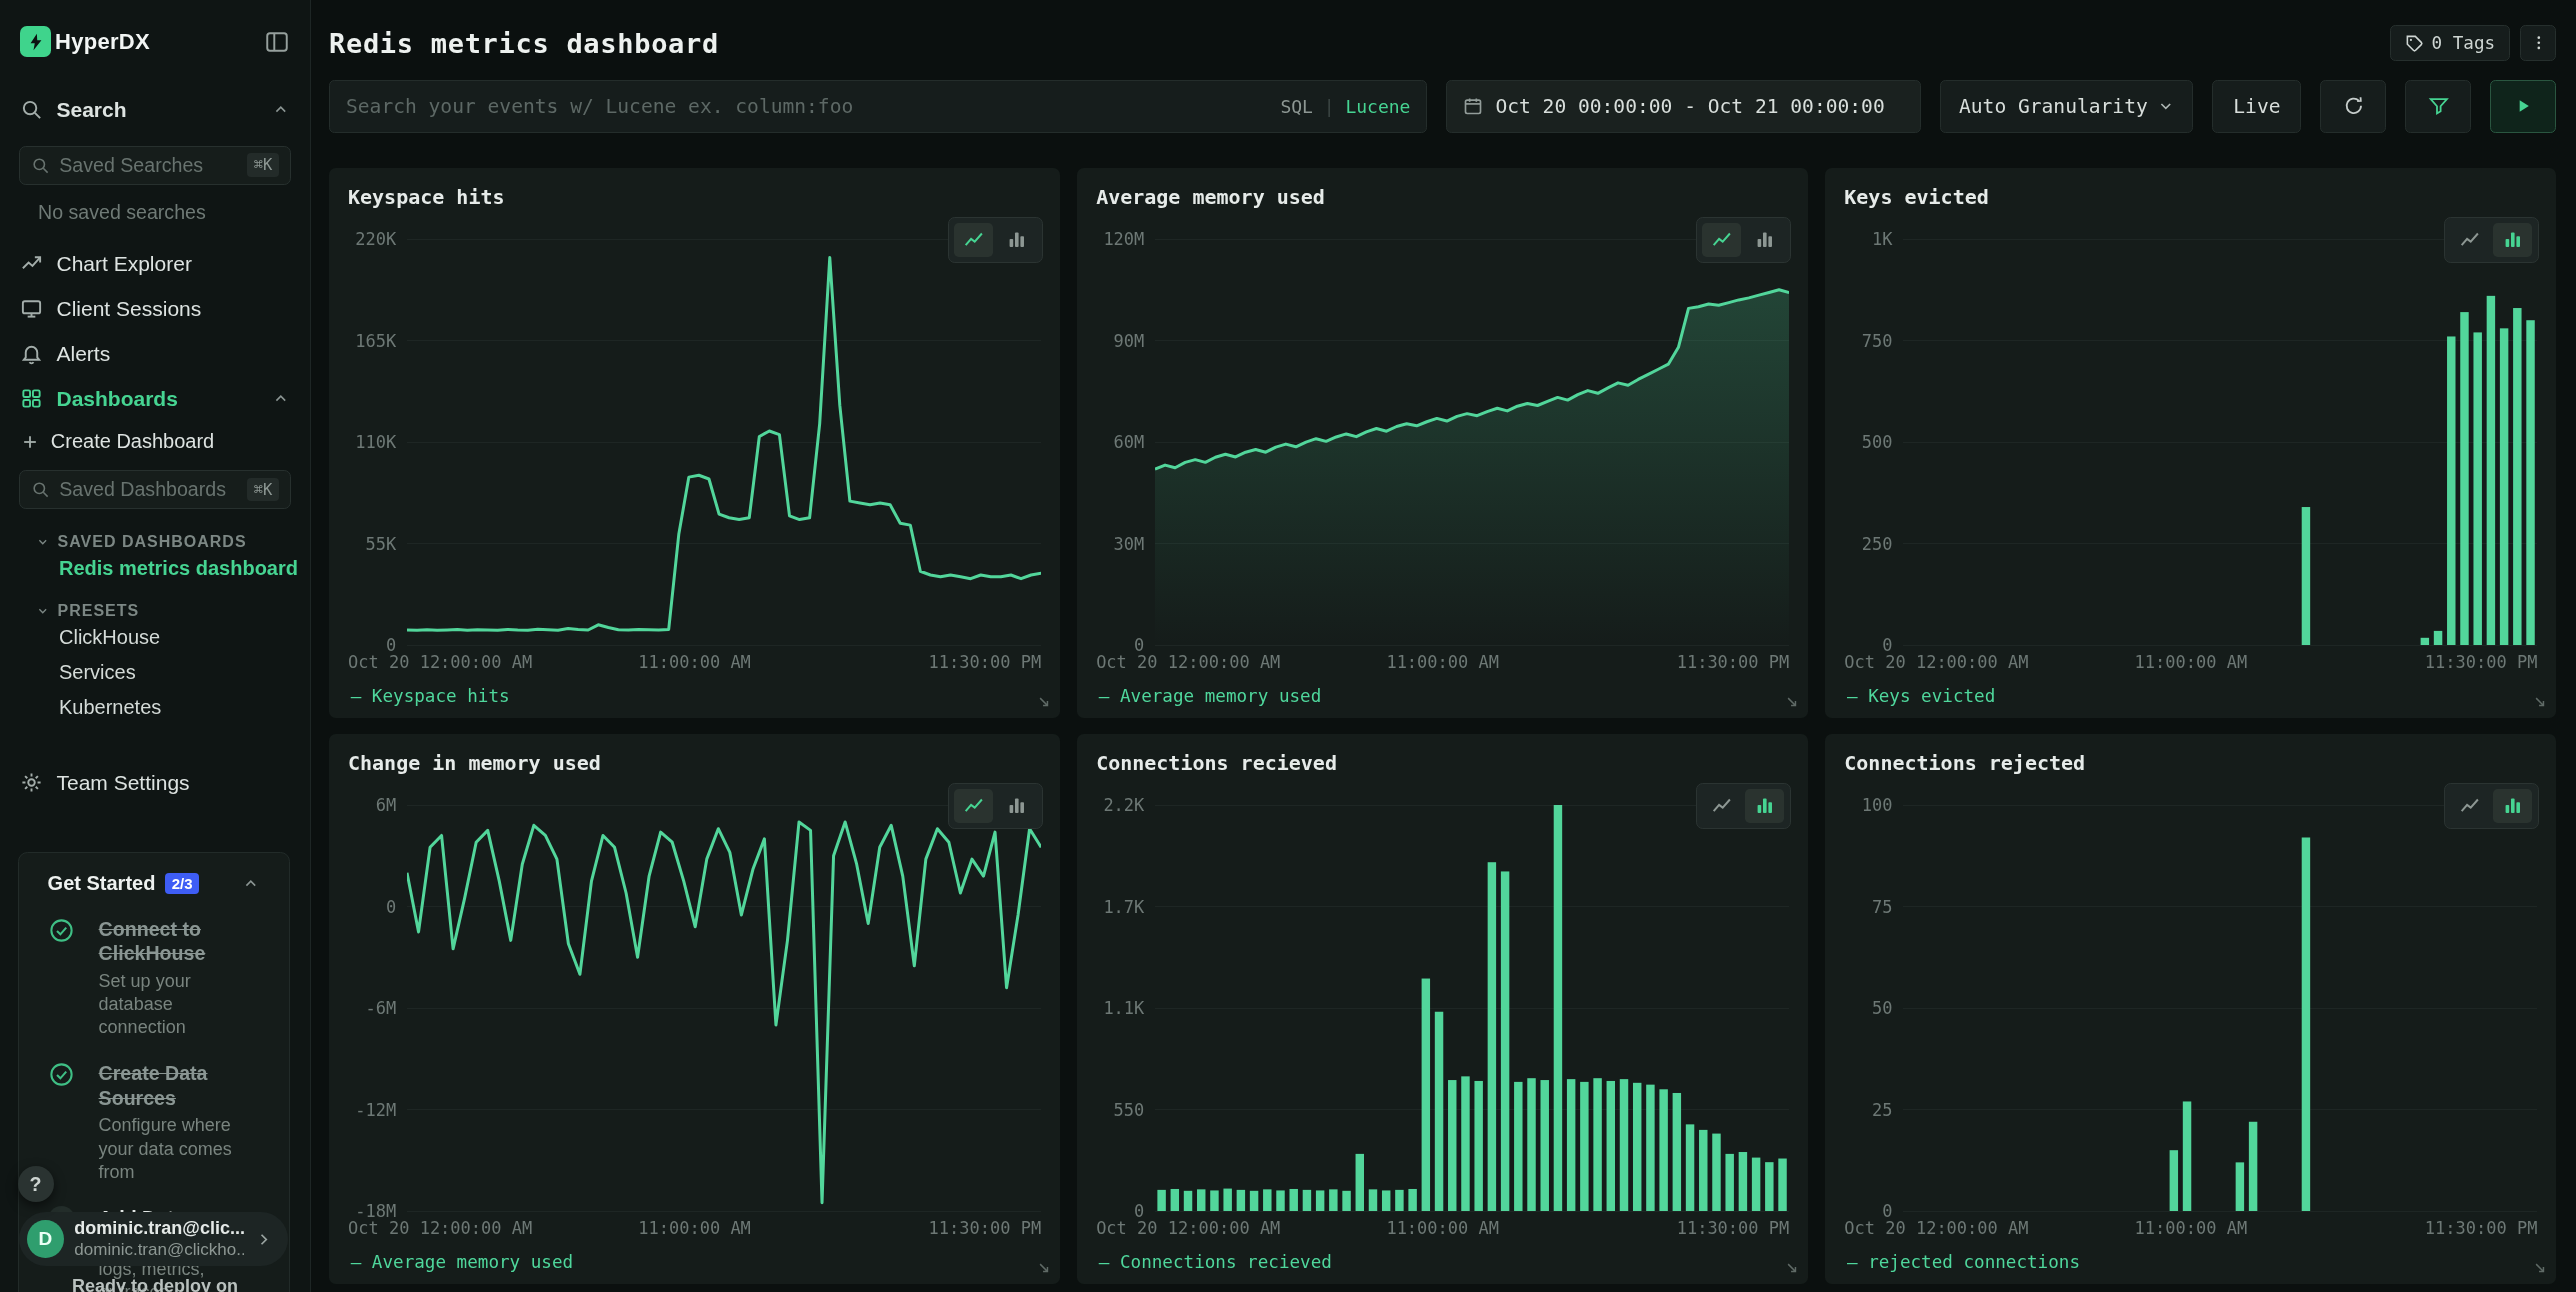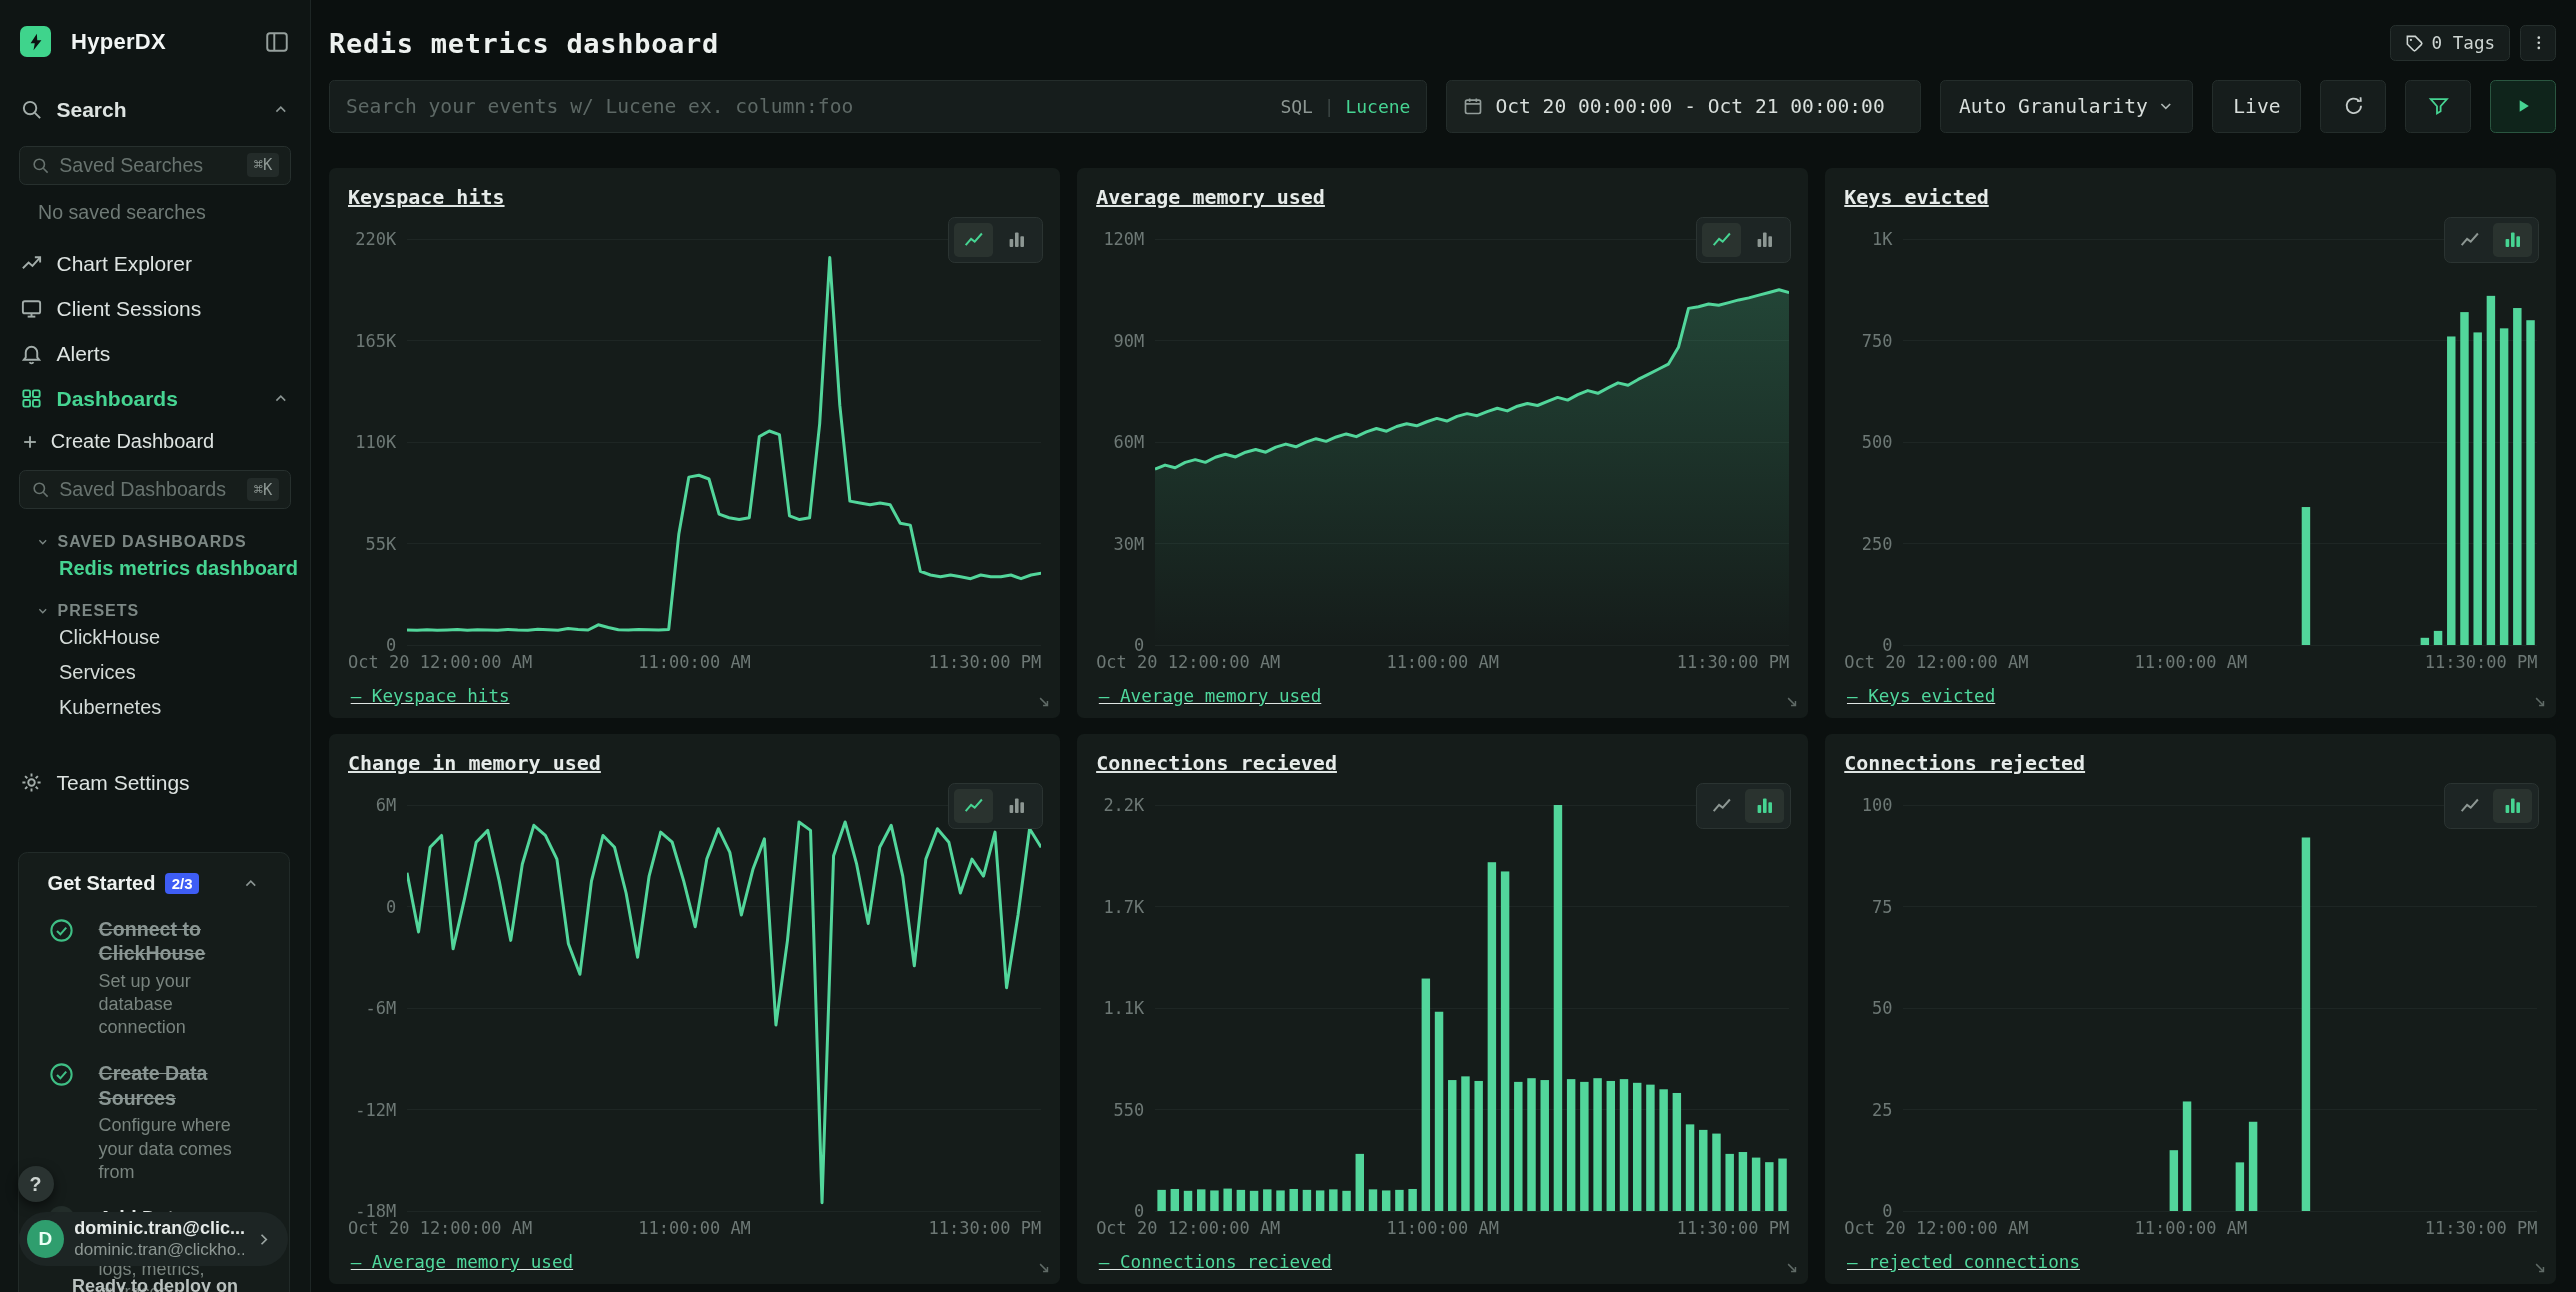--- a/index.html
+++ b/index.html
@@ -7,21 +7,21 @@
   body {
     display:flex;
     background:#0b100f;
     color:#dfe5e3;
     font-family:"Liberation Sans", sans-serif;
   }
   svg { display:block; }
 
   
   .sidebar { width:311px; min-width:311px; height:100%; background:#0f1514; border-right:0.7px solid #1e2625; position:relative; }
-  .logo-row { display:flex; align-items:center; gap:20px; padding:26px 20px 0 20px; }
+  .logo-row { display:flex; align-items:center; gap:4px; padding:26px 20px 0 20px; }
   .logo-mark { width:31px; height:31px; border-radius:6.8px; background:#3fd48c; display:flex; align-items:center; justify-content:center; }
   .brand { font-size:22px; font-weight:700; letter-spacing:0.3px; color:#f2f5f4; }
   .collapse-btn { margin-left:auto; color:#96a09d; cursor:pointer; }
 
   .side-row { display:flex; align-items:center; gap:13.5px; padding:0 20px; height:45px; font-size:21px; color:#dde3e1; cursor:pointer; }
   .side-row .row-icon { color:#a3adaa; }
   .side-row .chev { margin-left:auto; color:#8b9593; }
   .section-head { margin-top:30px; font-weight:600; }
 
   .side-input { margin:13.5px 19px 0; height:39px; background:#161d1b; border:0.7px solid #27302e; border-radius:6.8px; display:flex; align-items:center; gap:9.5px; padding:0 10.8px; color:#68736f; }
@@ -81,21 +81,21 @@
   .date-btn { width:475px; gap:12px; padding:0 16px; font-size:19.6px; background:#1a211f; }
   .date-btn .row-icon { color:#939d9a; }
   .gran-btn { width:253px; justify-content:space-between; padding:0 17.6px; font-size:19.6px; }
   .gran-btn .chev { color:#aeb7b4; }
   .live-btn { width:89px; justify-content:center; font-size:19.6px; }
   .icon-btn { width:66px; justify-content:center; color:#c6cdcb; }
   .icon-btn.filter { color:#46d492; }
   .icon-btn.play { background:#0f241b; border-color:#2a5640; color:#46d492; }
 
   
-  .grid-panels { margin-top:35px; display:grid; grid-template-columns:repeat(3,1fr); gap:16px 17px; padding:0 19.6px 0 18px;text-decoration:underline; }
+  .grid-panels { margin-top:35px; display:grid; grid-template-columns:repeat(3,1fr); gap:16px 17px; padding:0 19.6px 0 18px; }
   .panel { height:550px; background:#151c1a; border-radius:6.8px; position:relative; padding:17.6px 19px 12px; display:flex; flex-direction:column; }
   .panel-title { font-family:"DejaVu Sans Mono",monospace; font-size:20px; font-weight:600; color:#e6ebe9; }
   .chart-toggle { position:absolute; top:49px; right:17.6px; display:flex; gap:4px; background:#1d2524; border:0.7px solid #2b3432; border-radius:6.8px; padding:5.4px; z-index:3; }
   .tgl { width:39px; height:34px; border-radius:4.7px; display:flex; align-items:center; justify-content:center; color:#8d9793; cursor:pointer; }
   .tgl.active { background:#2a332f; color:#46d492; }
   .chart-body { flex:1; display:flex; margin-top:30px; min-height:0; }
   .ygutter { width:59px; position:relative; }
   .ytick { position:absolute; right:10.8px; transform:translateY(50%); font-family:"DejaVu Sans Mono",monospace; font-size:17px; color:#6d7875; line-height:1; }
   .plot { flex:1; position:relative; min-width:0; }
   .gridline { position:absolute; left:0; right:0; height:0.7px; background:#1e2624; }

